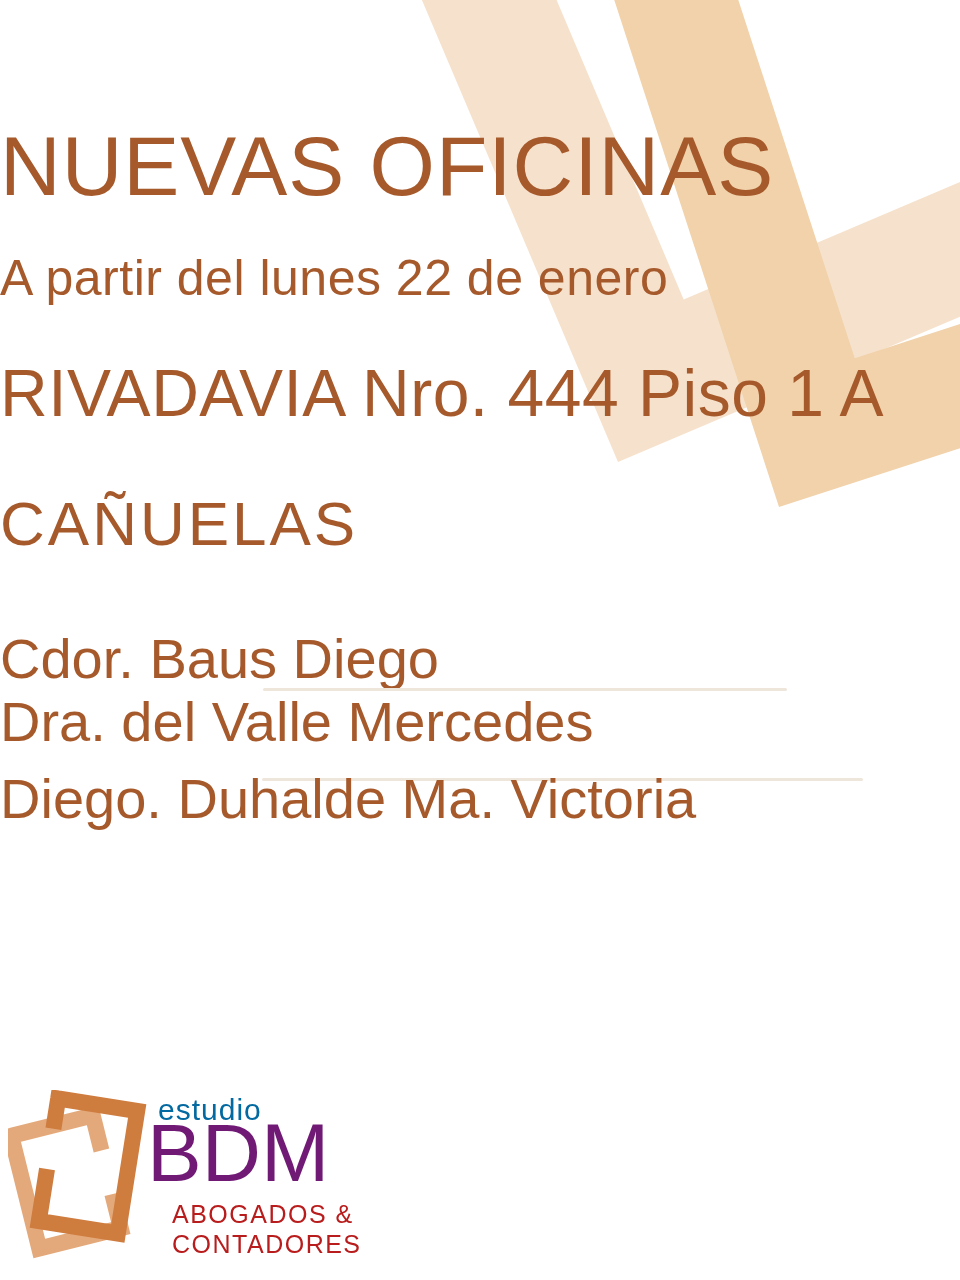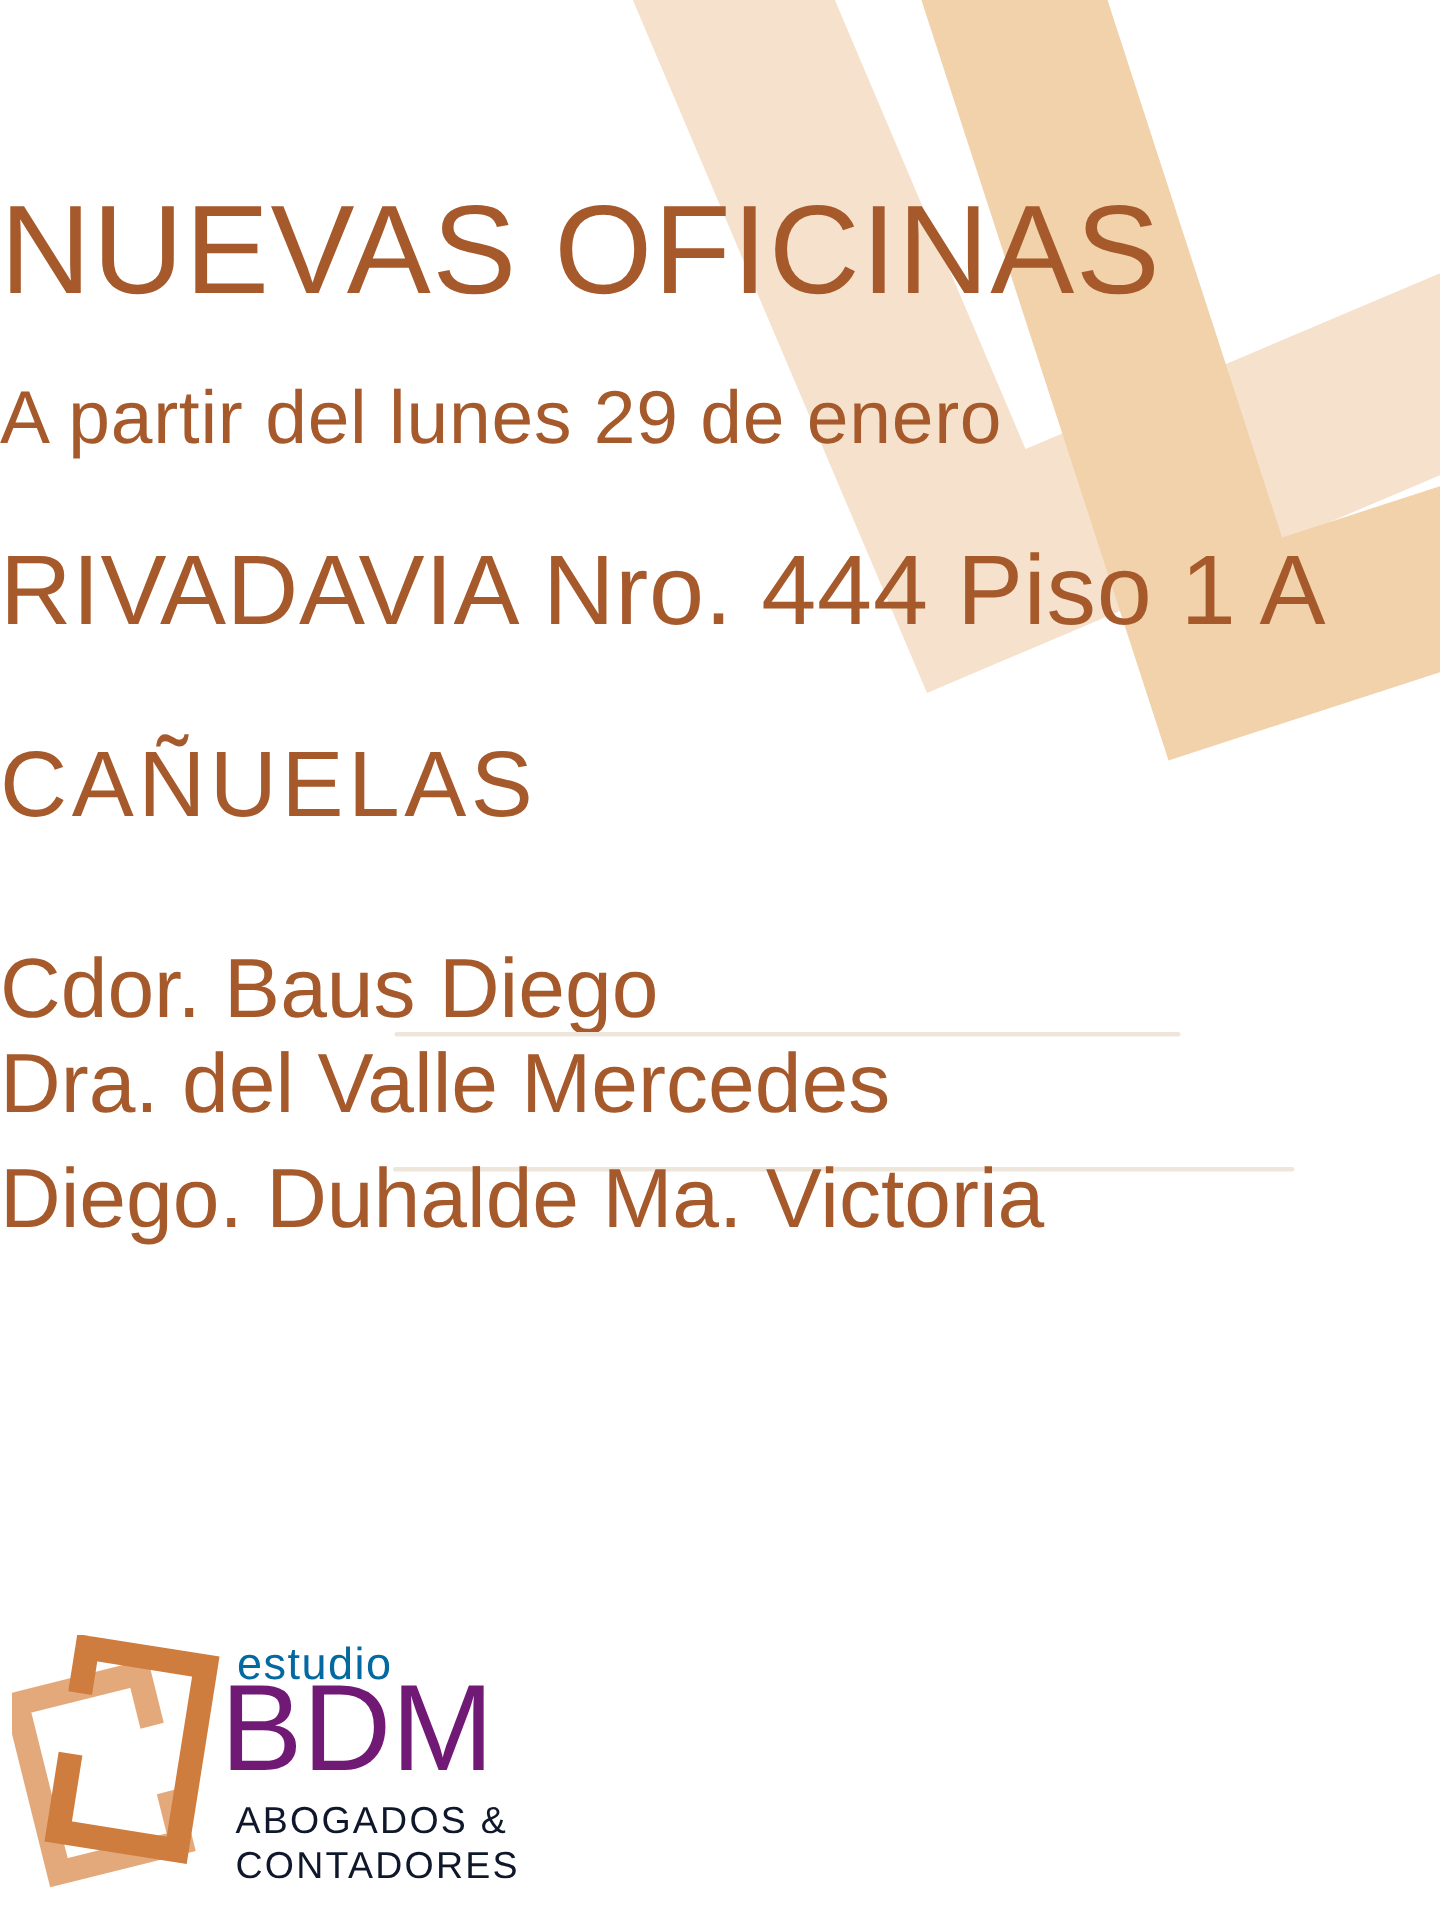--- a/index.html
+++ b/index.html
@@ -29,37 +29,37 @@
   .person-1{top:631px;}
   .person-2{top:694px;}
   .person-3{top:771px;}
   .divider{position:absolute;height:3px;background:#efe6db;border-radius:2px;}
   .divider-1{left:263px;top:688px;width:524px;}
   .divider-2{left:262px;top:778px;width:601px;}
   .logo{position:absolute;left:0;top:1080px;width:420px;height:200px;}
   .logo-mark{position:absolute;left:8px;top:10px;width:150px;height:172px;}
   .logo-studio{position:absolute;left:158px;top:13px;font-size:30px;color:#0369a1;font-weight:300;letter-spacing:1px;}
   .logo-name{position:absolute;left:147px;top:32px;font-size:82px;color:#701a75;font-weight:400;line-height:1;}
-  .logo-caps{position:absolute;left:157px;font-size:25px;color:#0f172a;font-weight:400;letter-spacing:1.5px;}
+  .logo-caps{position:absolute;left:172px;font-size:25px;color:#b91c1c;font-weight:400;letter-spacing:1.5px;}
   .logo-caps-1{top:120px;}
   .logo-caps-2{top:150px;}
 </style>
 </head>
 <body>
 
 <div class="canvas">
 
   <svg class="bg-motif" viewBox="0 0 960 1280" xmlns="http://www.w3.org/2000/svg" aria-hidden="true">
     <path fill="#f6e2cc" d="M0,-900 L124,-900 L124,-124 L860,-124 L860,0 L0,0 Z" transform="translate(618,462) rotate(-23)"></path>
     <path fill="#f1d2ab" d="M0,-900 L118,-900 L118,-118 L860,-118 L860,0 L0,0 Z" transform="translate(779,507) rotate(-18)"></path>
   </svg>
 
   <div class="txt title">NUEVAS OFICINAS</div>
 
-  <div class="txt subtitle">A partir del lunes 29 de enero</div>
+  <div class="txt subtitle">A partir del lunes 22 de enero</div>
 
   <div class="txt address">RIVADAVIA Nro. 444 Piso 1 A</div>
 
   <div class="txt person person-1">Cdor. Baus Diego</div>
 
   <div class="txt city">CAÑUELAS</div>
   <div class="divider divider-1"></div>
 
   <div class="txt person person-2">Dra. del Valle Mercedes</div>
   <div class="divider divider-2"></div>

